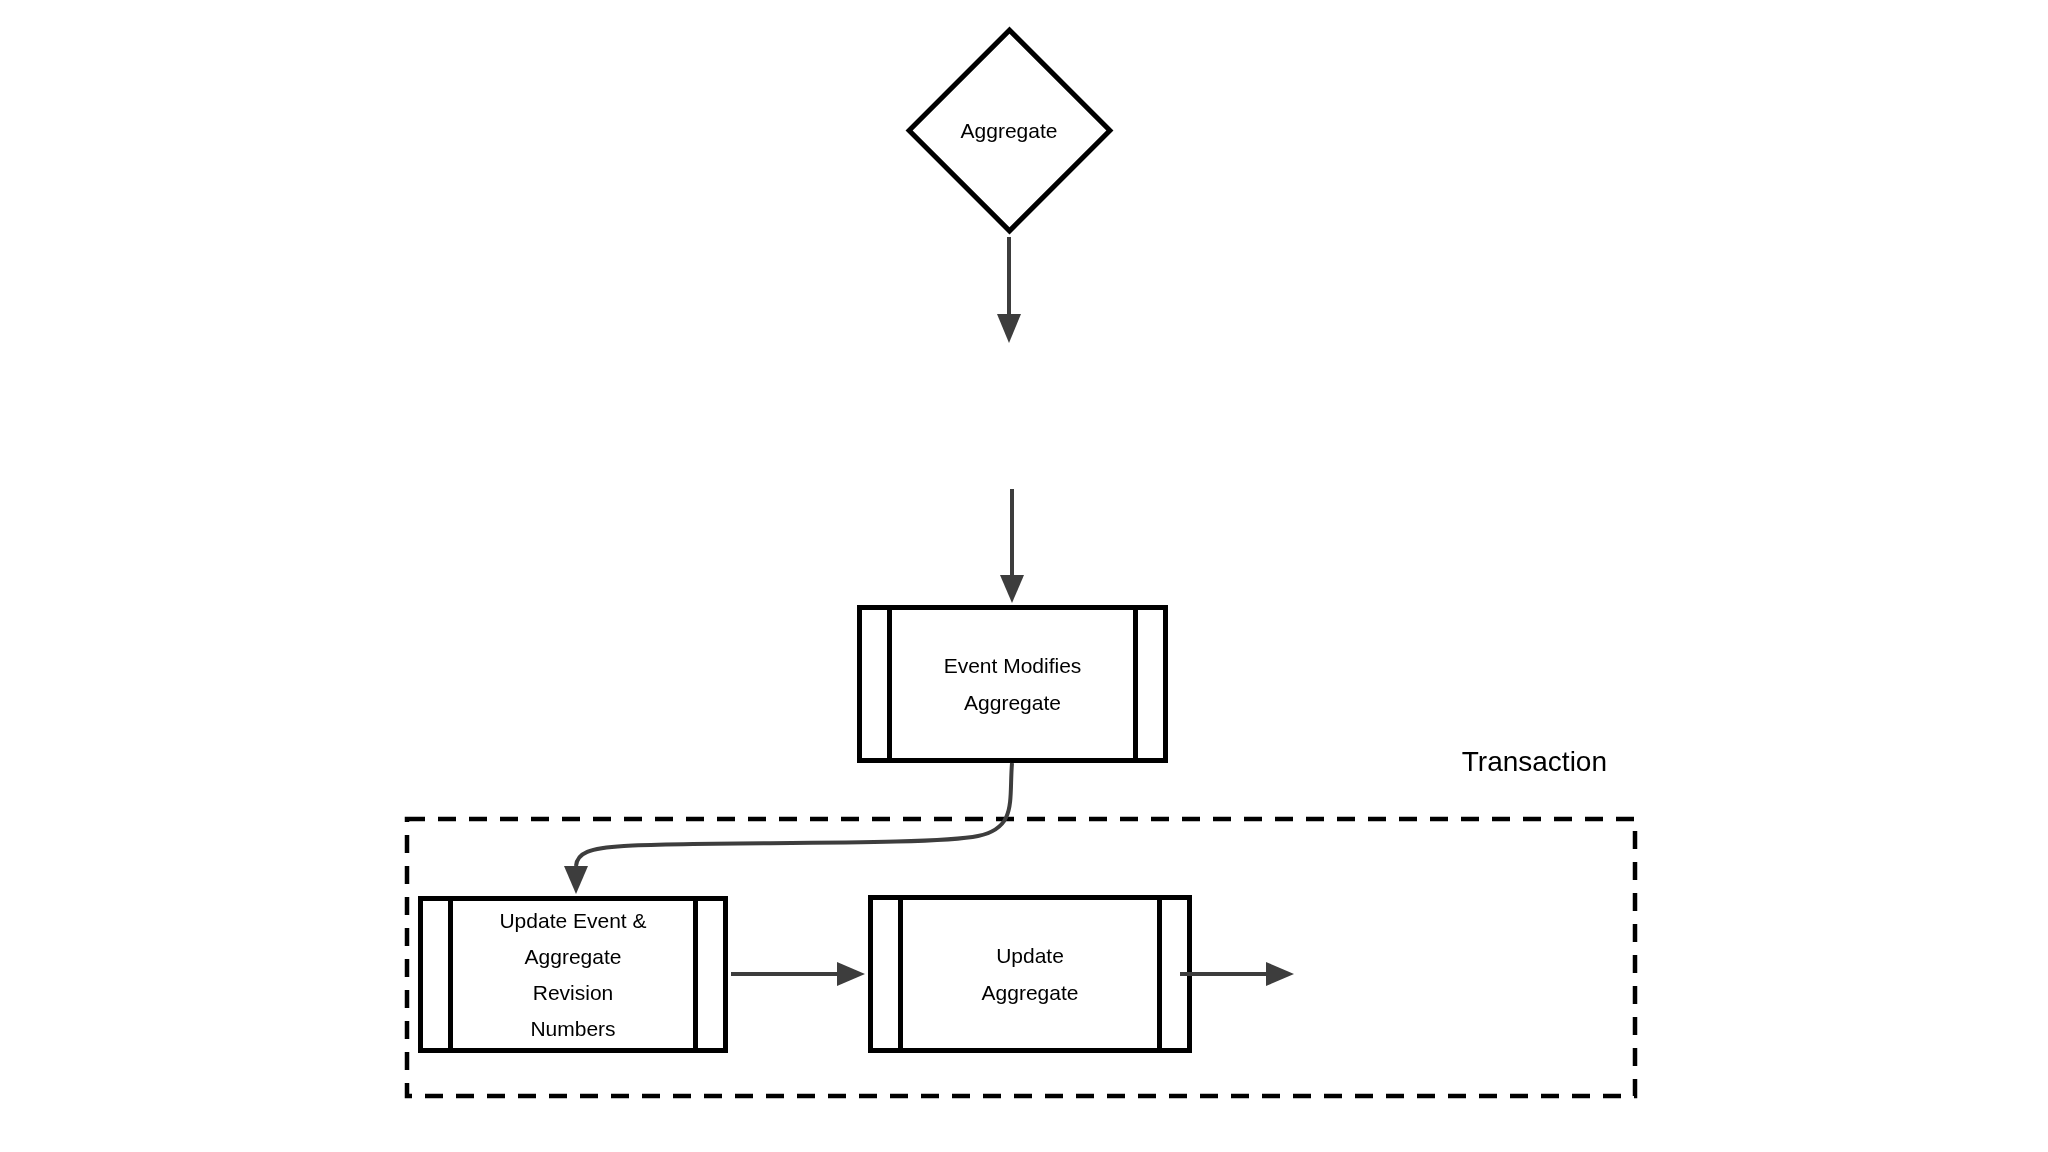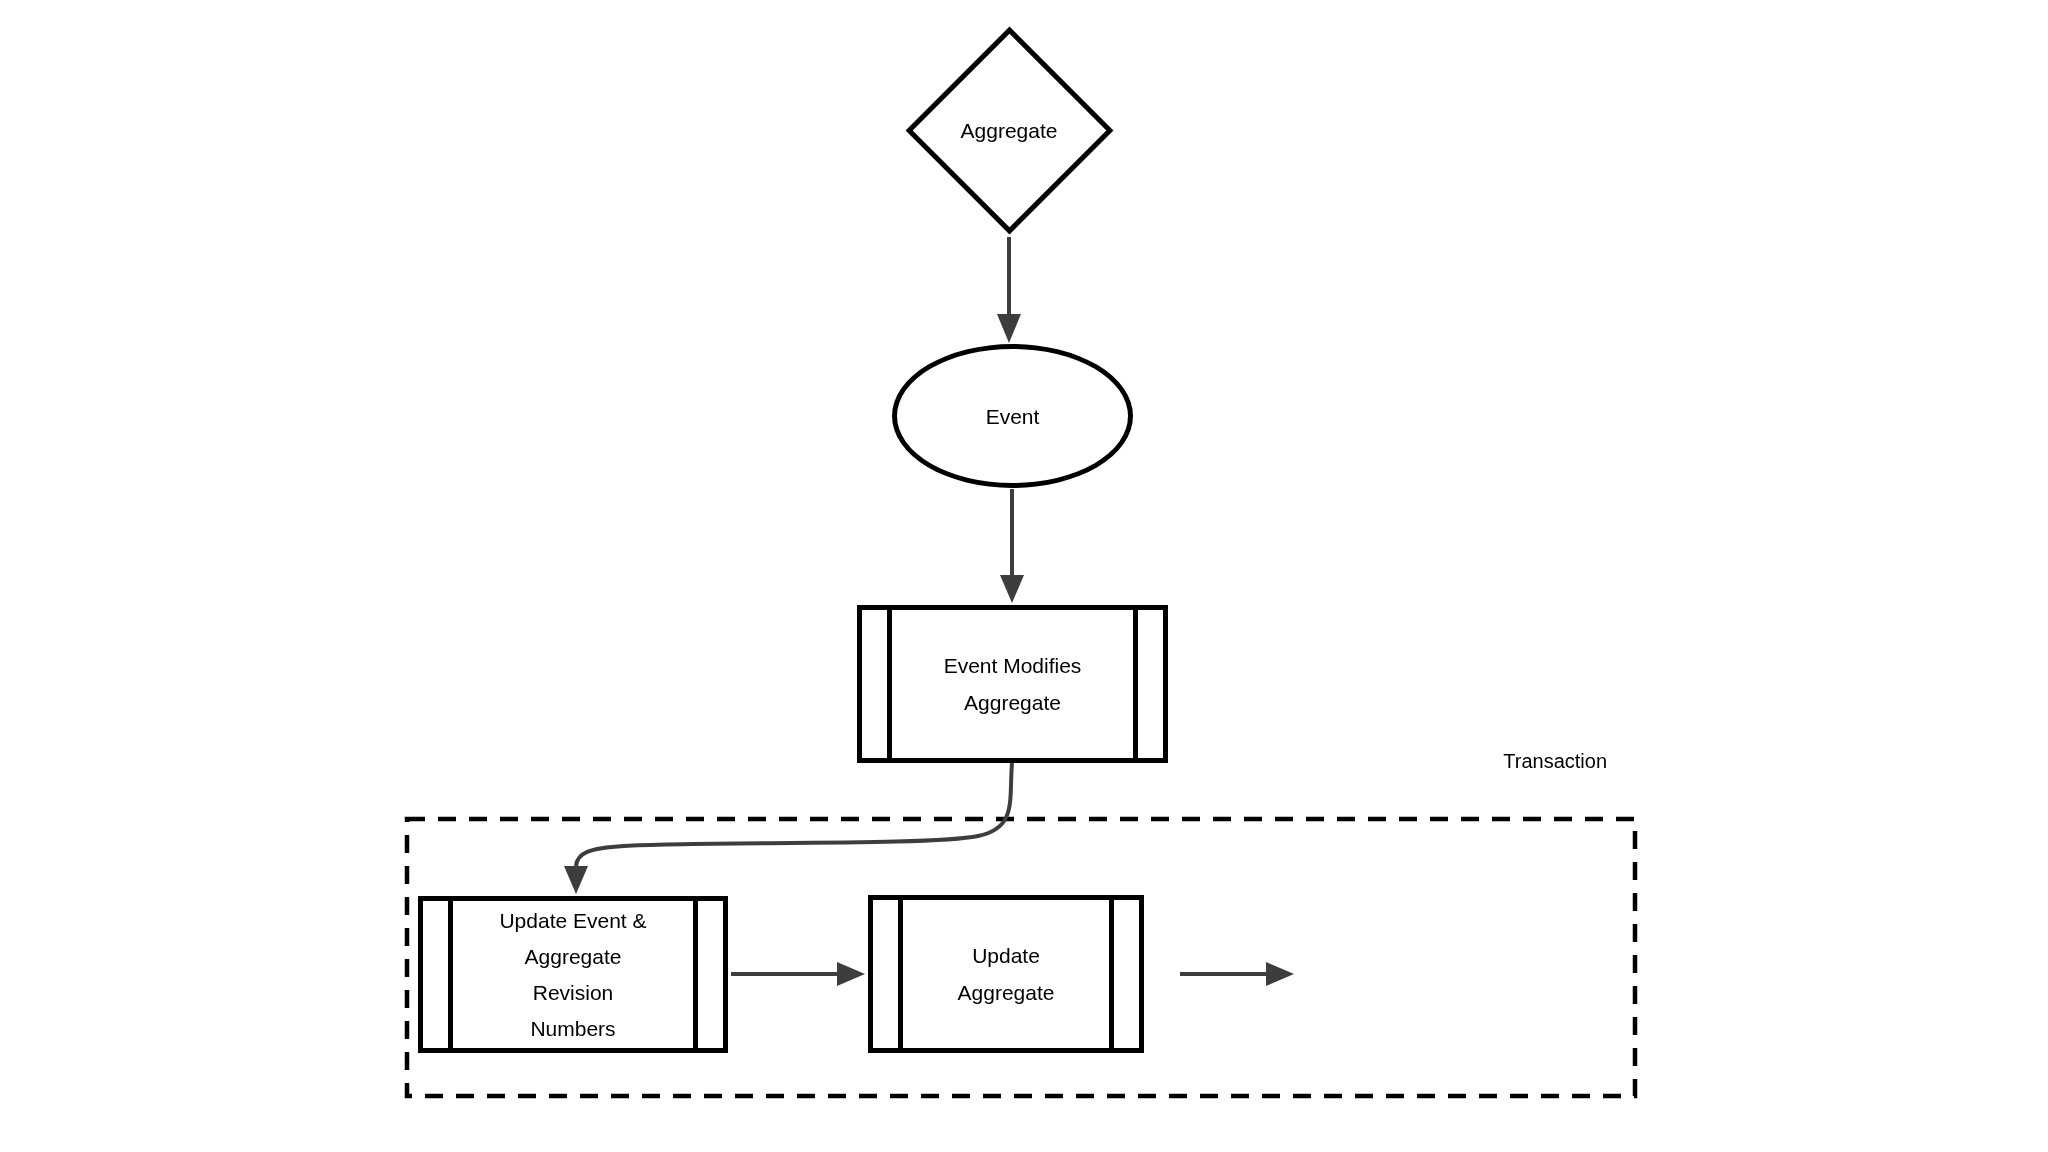--- a/index.html
+++ b/index.html
@@ -73,27 +73,27 @@
     position: absolute;
     top: 0; bottom: 0;
     width: 5px;
     background: #000000;
   }
   .pbox .sidebar-line.left  { left: 25px; }
   .pbox .sidebar-line.right { right: 25px; }
   #node-event-modifies { left: 857px; top: 605px; width: 311px; height: 158px; }
   #node-update-revisions { left: 418px; top: 896px; width: 310px; height: 157px; }
   #node-update-revisions .node-label { line-height: 36px; }
-  #node-update-aggregate { left: 868px; top: 895px; width: 276px; height: 158px; }
+  #node-update-aggregate { left: 868px; top: 895px; width: 324px; height: 158px; }
   #node-save-events { left: 1297px; top: 895px; width: 309px; height: 158px; }
   .group-label {
     position: absolute;
     left: 1397px; top: 743px;
     width: 210px; height: 37px;
-    font-size: 20px;
+    font-size: 28px;
     line-height: 37px;
     text-align: right;
     z-index: 2;
   }
 </style>
 </head>
 <body>
 
 <div class="stage">
 
@@ -115,23 +115,20 @@
 
     <path d="M1180 974 H1268" fill="none" stroke="#3d3d3d" stroke-width="4"></path>
     <polygon points="1266,962 1266,986 1294,974" fill="#3d3d3d"></polygon>
   </svg>
 
   <div class="diamond"></div>
   <div class="diamond-label">
     <span class="node-label">Aggregate</span>
   </div>
 
-  <div class="ellipse">
-    <span class="node-label">Event</span>
-  </div>
 
   <div class="pbox" id="node-event-modifies">
     <div class="sidebar-line left"></div>
     <div class="sidebar-line right"></div>
     <span class="node-label">Event Modifies
 Aggregate</span>
   </div>
 
   <div class="group-label">Transaction</div>
 

